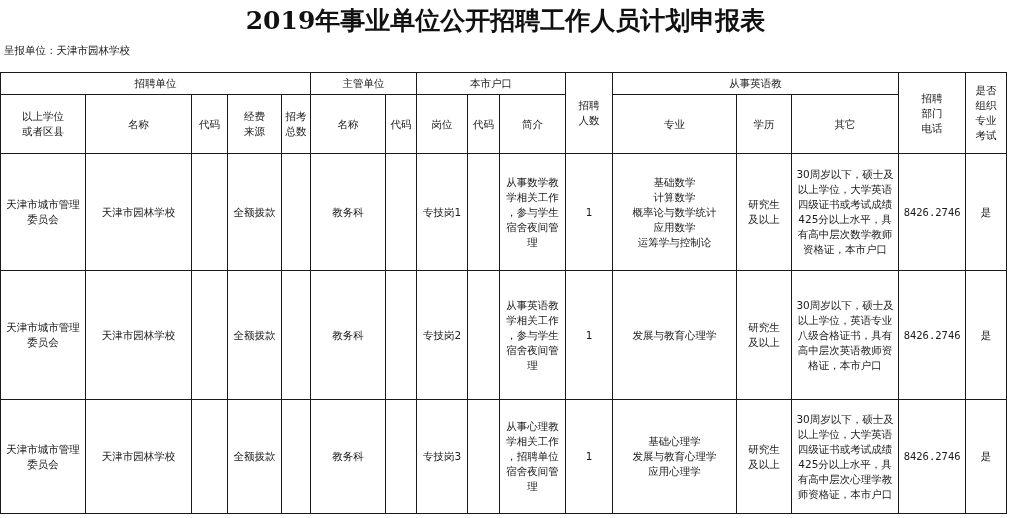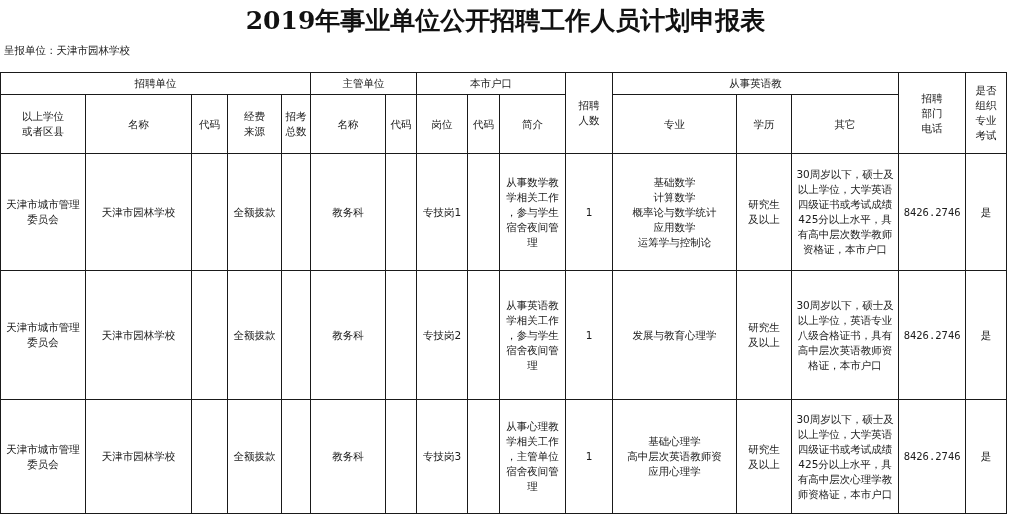--- a/index.html
+++ b/index.html
@@ -166,26 +166,26 @@
     <td>天津市园林学校</td>
     <td></td>
     <td>全额拨款</td>
     <td></td>
     <td>教务科</td>
     <td></td>
     <td>专技岗3</td>
     <td></td>
     <td class="multiline desc">从事心理教
 学相关工作
-，主管单位
+，招聘单位
 宿舍夜间管
 理</td>
     <td>1</td>
     <td class="multiline">基础心理学
-高中层次英语教师资
+发展与教育心理学
 应用心理学</td>
     <td class="multiline">研究生
 及以上</td>
     <td class="multiline other">30周岁以下，硕士及
 以上学位，大学英语
 四级证书或考试成绩
 425分以上水平，具
 有高中层次心理学教
 师资格证，本市户口</td>
     <td class="mono">8426.2746</td>

